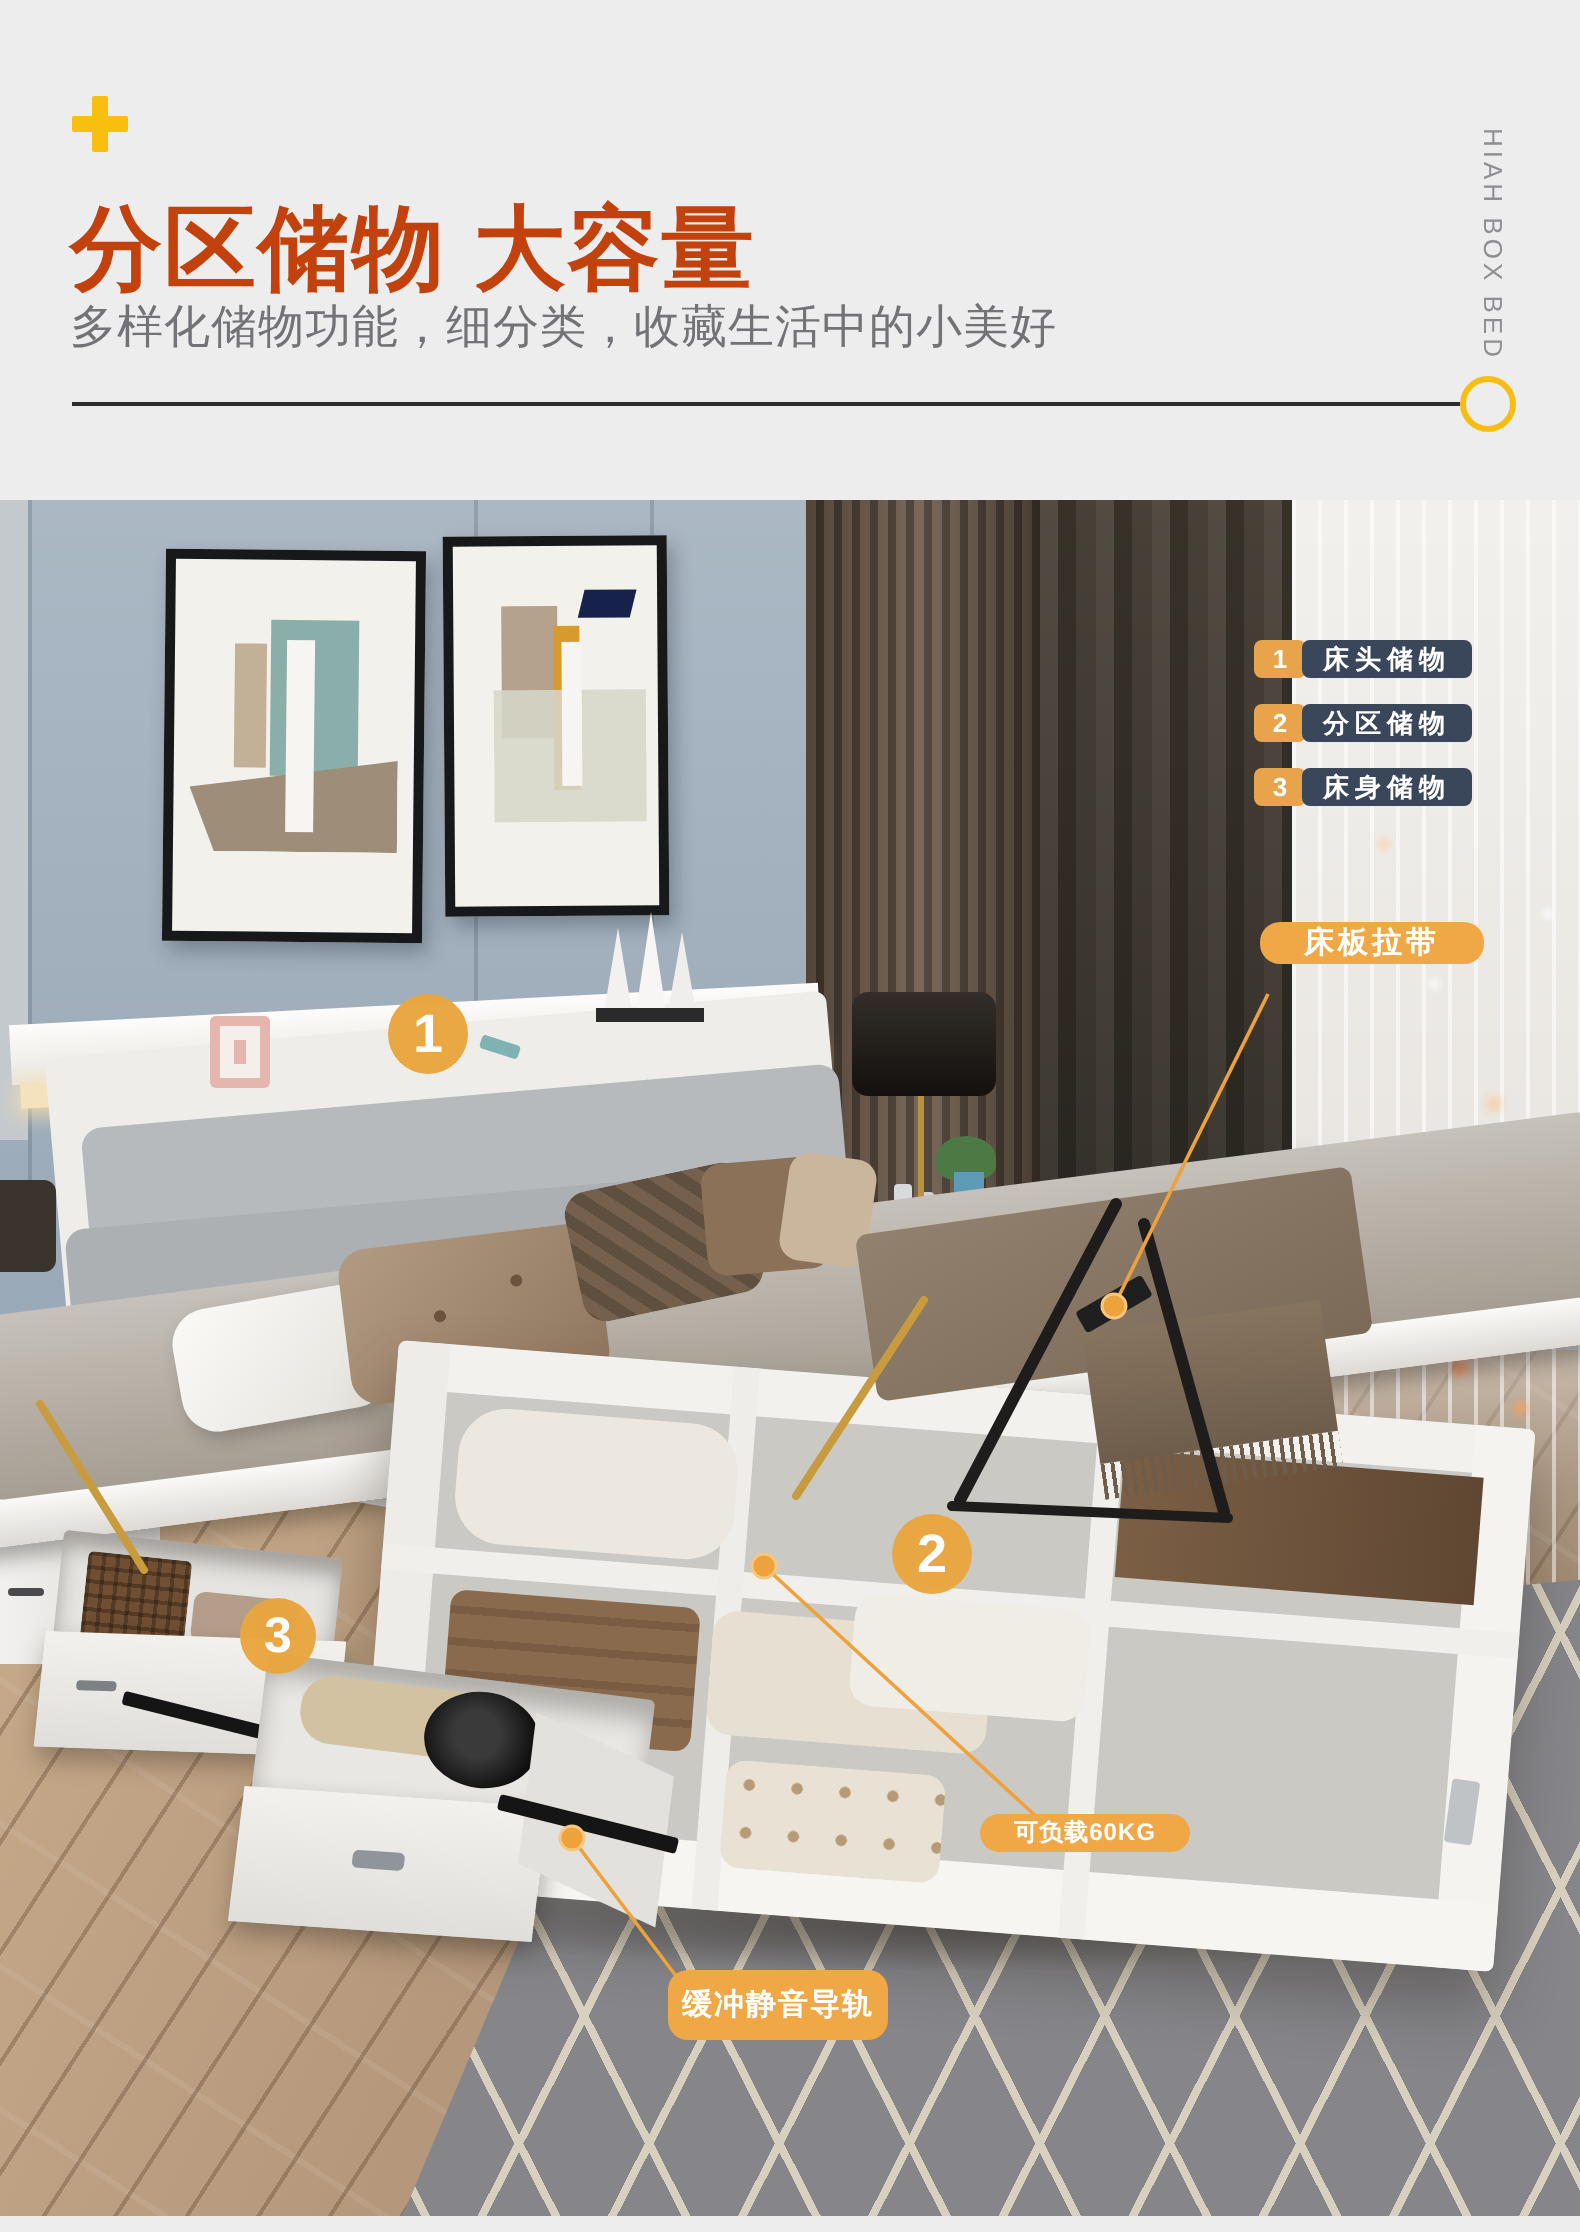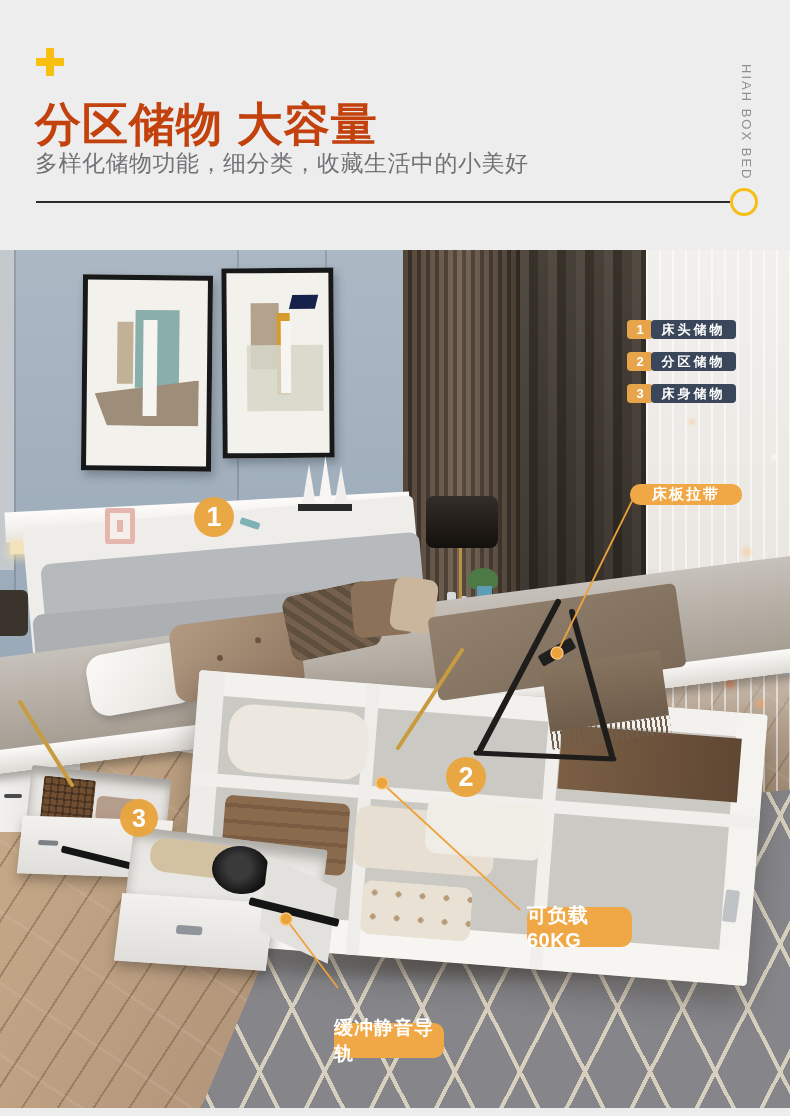--- a/index.html
+++ b/index.html
@@ -234,22 +234,22 @@
       <div class="legend-row">
         <span class="legend-num">2</span>
         <span class="legend-label">分区储物</span>
       </div>
       <div class="legend-row">
         <span class="legend-num">3</span>
         <span class="legend-label">床身储物</span>
       </div>
     </div>
 
-    <div class="callout" style="left:630px;top:234px;width:112px;height:21px;font-size:15px;letter-spacing:2px;">床板拉带</div>
-    <div class="callout" style="left:527px;top:657px;width:105px;height:40px;font-size:20px;letter-spacing:.5px;border-radius:11px;">可负载60KG</div>
-    <div class="callout" style="left:334px;top:773px;width:110px;height:35px;font-size:19px;letter-spacing:1px;">缓冲静音导轨</div>
+    <div class="callout" style="left:630px;top:211px;width:112px;height:21px;font-size:15px;letter-spacing:2px;">床板拉带</div>
+    <div class="callout" style="left:490px;top:657px;width:105px;height:19px;font-size:12px;letter-spacing:.5px;border-radius:11px;">可负载60KG</div>
+    <div class="callout" style="left:334px;top:735px;width:110px;height:35px;font-size:15px;letter-spacing:1px;">缓冲静音导轨</div>
 
     <div class="badge" style="left:194px;top:247px;width:40px;height:40px;font-size:27px;">1</div>
     <div class="badge" style="left:446px;top:507px;width:40px;height:40px;font-size:27px;">2</div>
     <div class="badge" style="left:120px;top:549px;width:38px;height:38px;font-size:25px;">3</div>
 
   </div>
 </div>
 
 </body></html>

